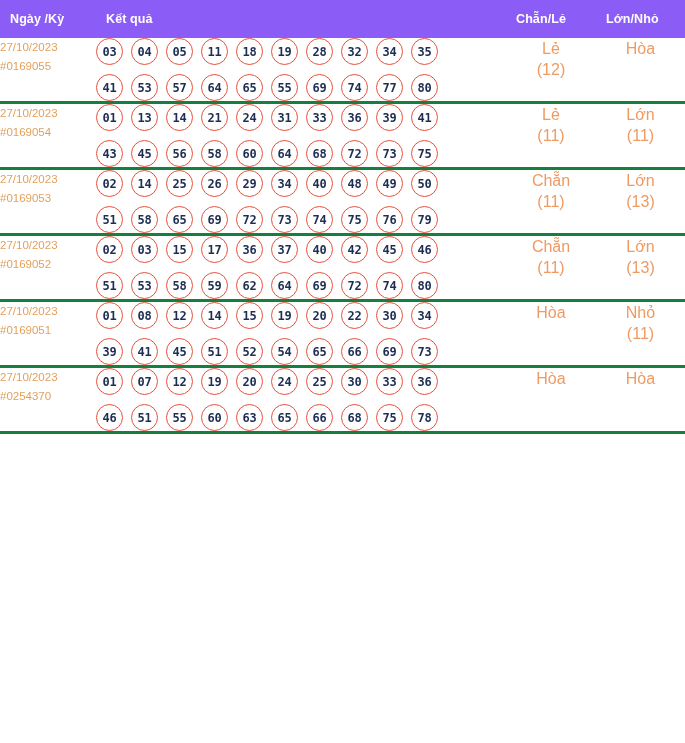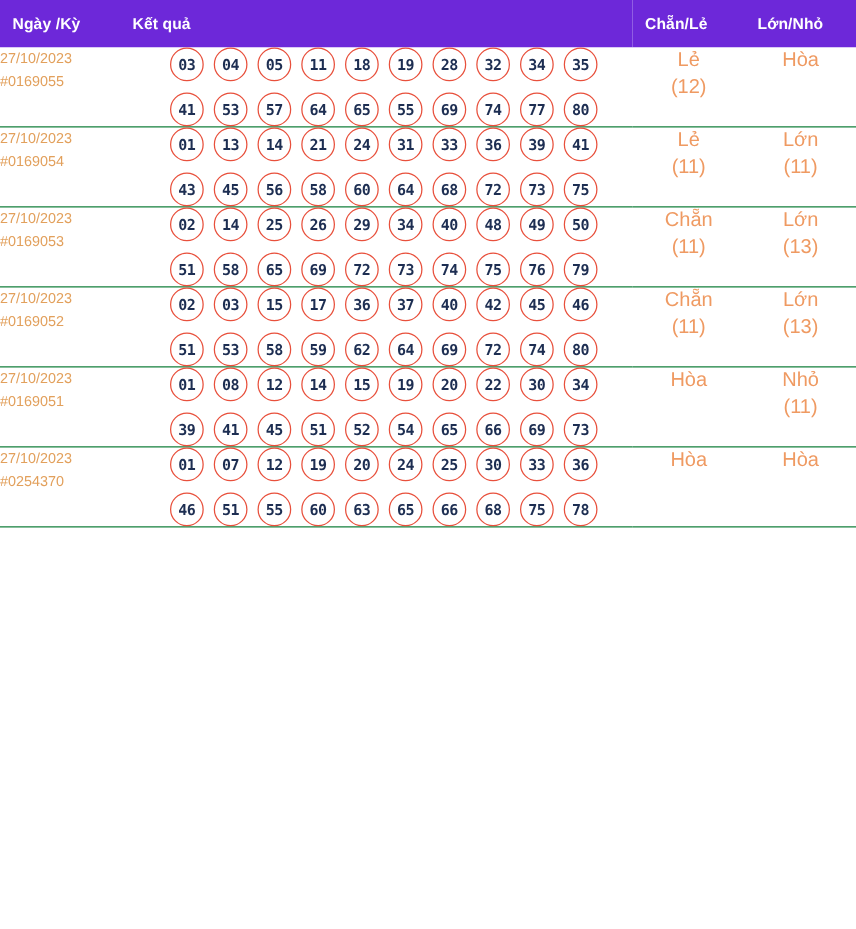--- a/index.html
+++ b/index.html
@@ -18,41 +18,41 @@
   }
 
   .results-table {
     width: 685px;
     border-collapse: collapse;
     table-layout: fixed;
   }
 
   
   .results-table thead tr {
-    background: #6d28d9;
+    background: #8b5cf6;
     height: 38px;
   }
   .results-table thead th {
     color: #ffffff;
     font-size: 12.5px;
     font-weight: bold;
     text-align: left;
     padding: 0 0 0 10px;
     vertical-align: middle;
     letter-spacing: .1px;
     white-space: nowrap;
   }
   th.col-date    { width: 96px; }
   th.col-result  { width: 410px; }
   th.col-parity  { width: 90px; text-align: center; padding-left: 0; margin-top: 28px; }
   th.col-size    { width: 89px; text-align: center; padding-left: 0; }
 
   
   .results-table tbody tr {
-    border-bottom: 1px solid #15803d;
+    border-bottom: 3px solid #15803d;
     background: #ffffff;
   }
   .results-table tbody td {
     padding: 0;
     vertical-align: top;
   }
 
   .cell-date {
     padding: 12px 0 12px 10px;
     color: #e2a05c;
@@ -63,21 +63,20 @@
   .date-line, .draw-line { display: block; }
 
   .cell-result {
     padding: 10px 0 10px 2px;
   }
   .ball-row {
     display: flex;
     flex-wrap: nowrap;
     gap: 8px;
     margin-bottom: 9px;
-    margin-left: 40px;
   }
   .ball-row:last-child { margin-bottom: 0; }
 
   .ball {
     width: 27px;
     height: 27px;
     min-width: 27px;
     border: 1.4px solid #e8503c;
     border-radius: 50%;
     background: #ffffff;

